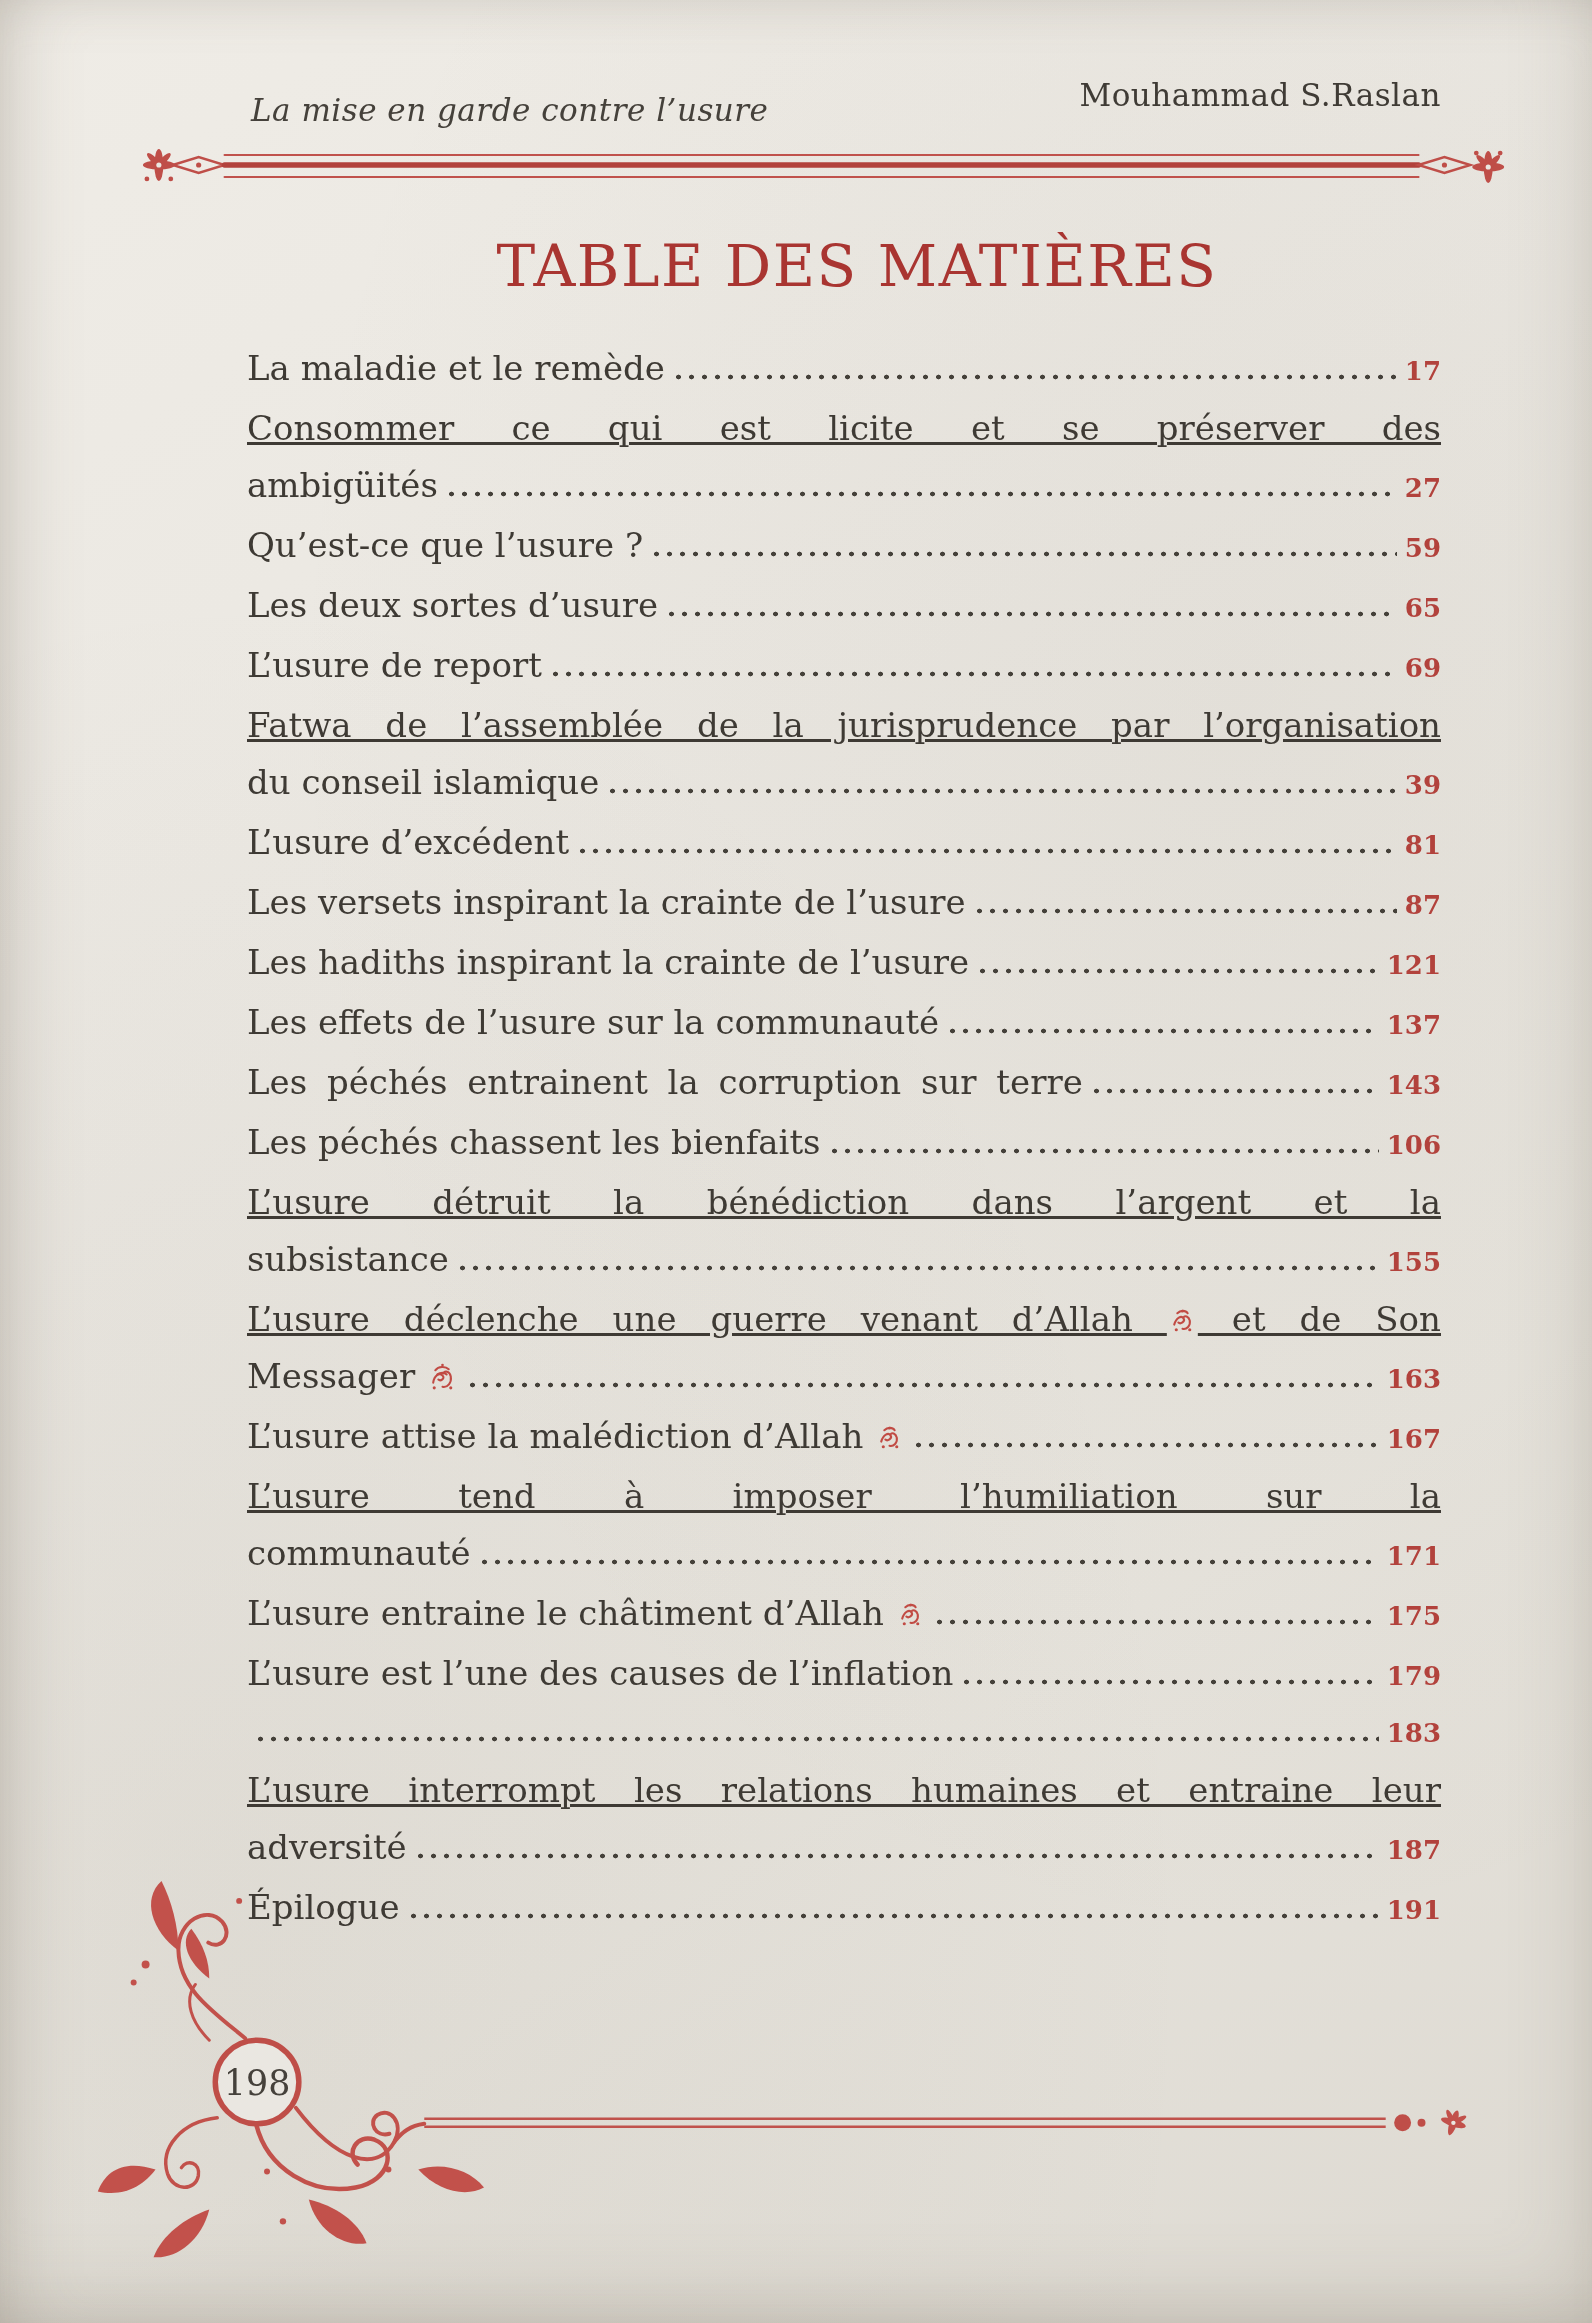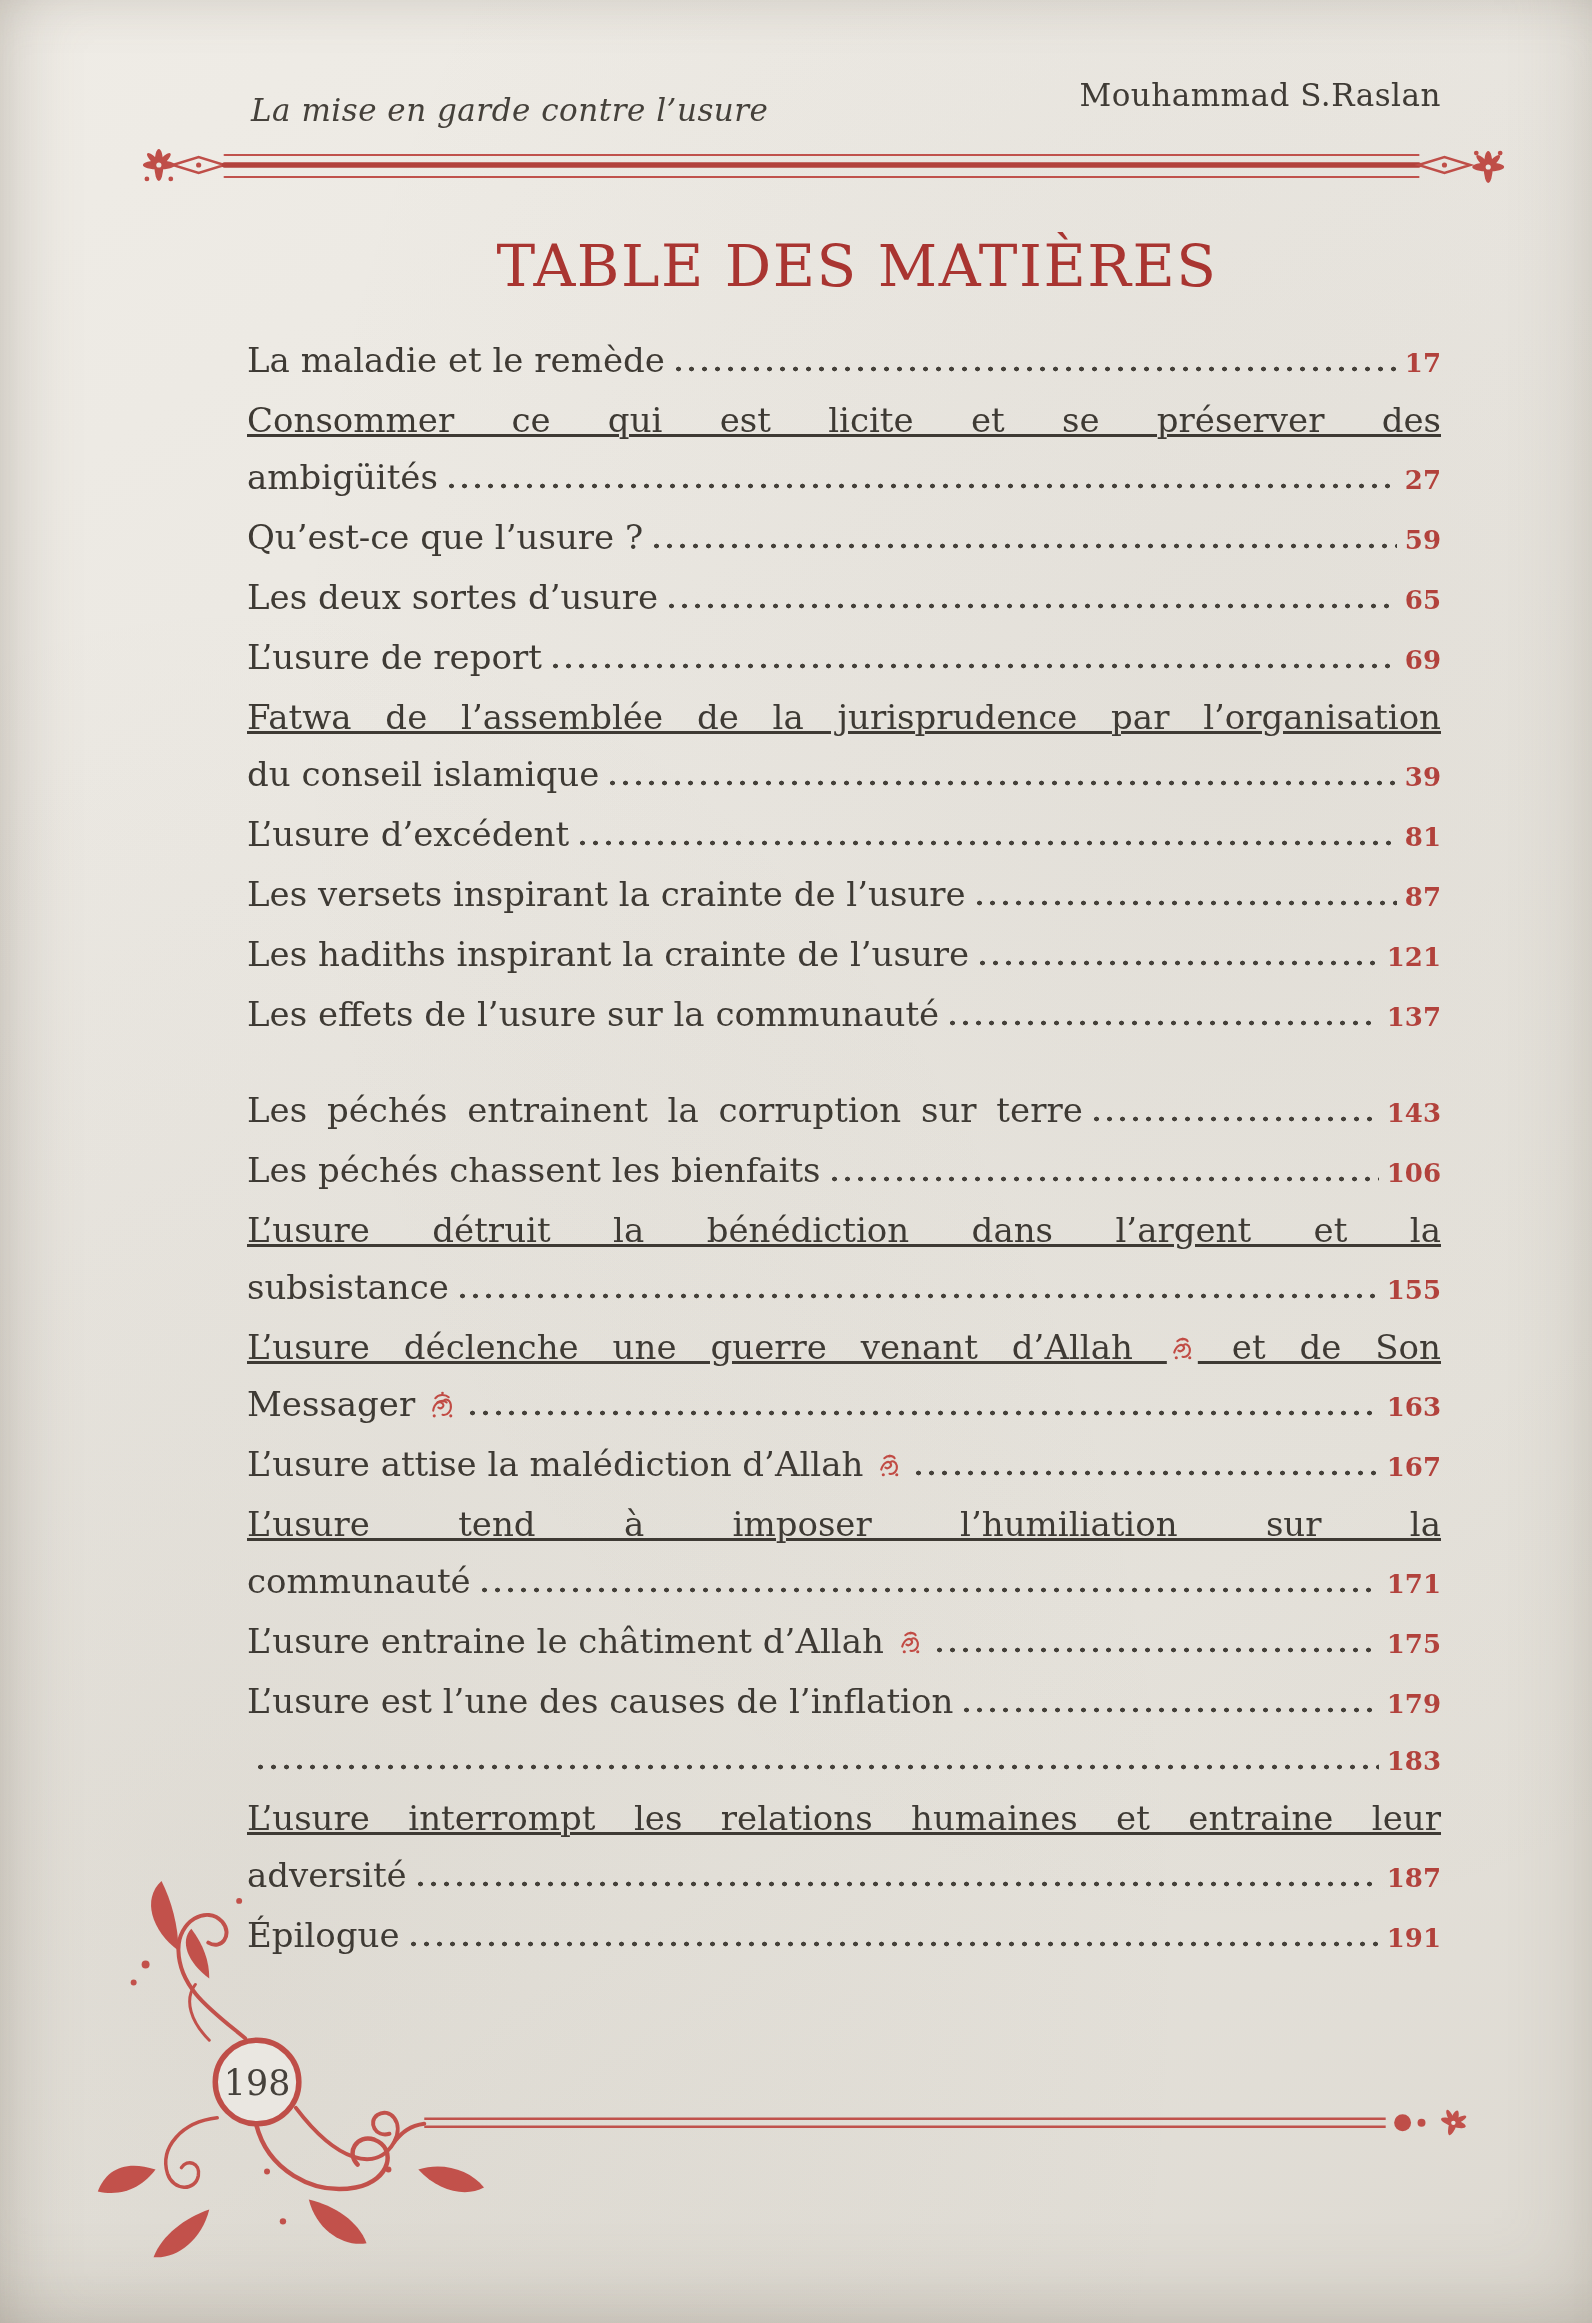--- a/index.html
+++ b/index.html
@@ -23,24 +23,24 @@
   }
   .header-right{
     position:absolute;right:151px;top:77px;width:597px;text-align:right;
     font-size:31px;color:#3f3b35;letter-spacing:0.5px;
   }
   .top-divider,.bottom-ornament{position:absolute;}
   .main-title{
     position:absolute;left:260px;top:193px;width:1194px;text-align:center;
     font-size:58px;font-weight:normal;color:#a93531;letter-spacing:1.5px;
   }
-  .toc{position:absolute;left:247px;top:332px;width:1194px;font-size:34px;}
+  .toc{position:absolute;left:247px;top:340px;width:1194px;font-size:34px;}
   .toc-line{line-height:57px;}
   .justify{text-align:justify;text-align-last:justify;text-decoration:underline;}
-  .spread{word-spacing:9px;margin-top:36px;}
+  .spread{word-spacing:9px;}
   .last-line{display:flex;align-items:baseline;}
   .last-line .line-text{white-space:pre;flex:0 0 auto;}
   .leader{
     flex:1 1 auto;min-width:28px;height:8px;margin:0 8px 0 7px;
     background-image:radial-gradient(circle,#45413a 2.1px,rgba(0,0,0,0) 2.7px);
     background-size:13px 8px;background-position:0 1px;background-repeat:repeat-x;
   }
   .toc-page{color:#b2423c;font-weight:bold;font-size:26px;flex:0 0 auto;}
   .honorific{display:inline-block;vertical-align:-5px;margin:0 3px;line-height:0;}
   .pnum-text{font-family:"DejaVu Serif","Liberation Serif",serif;font-size:35px;fill:#45413b;}

